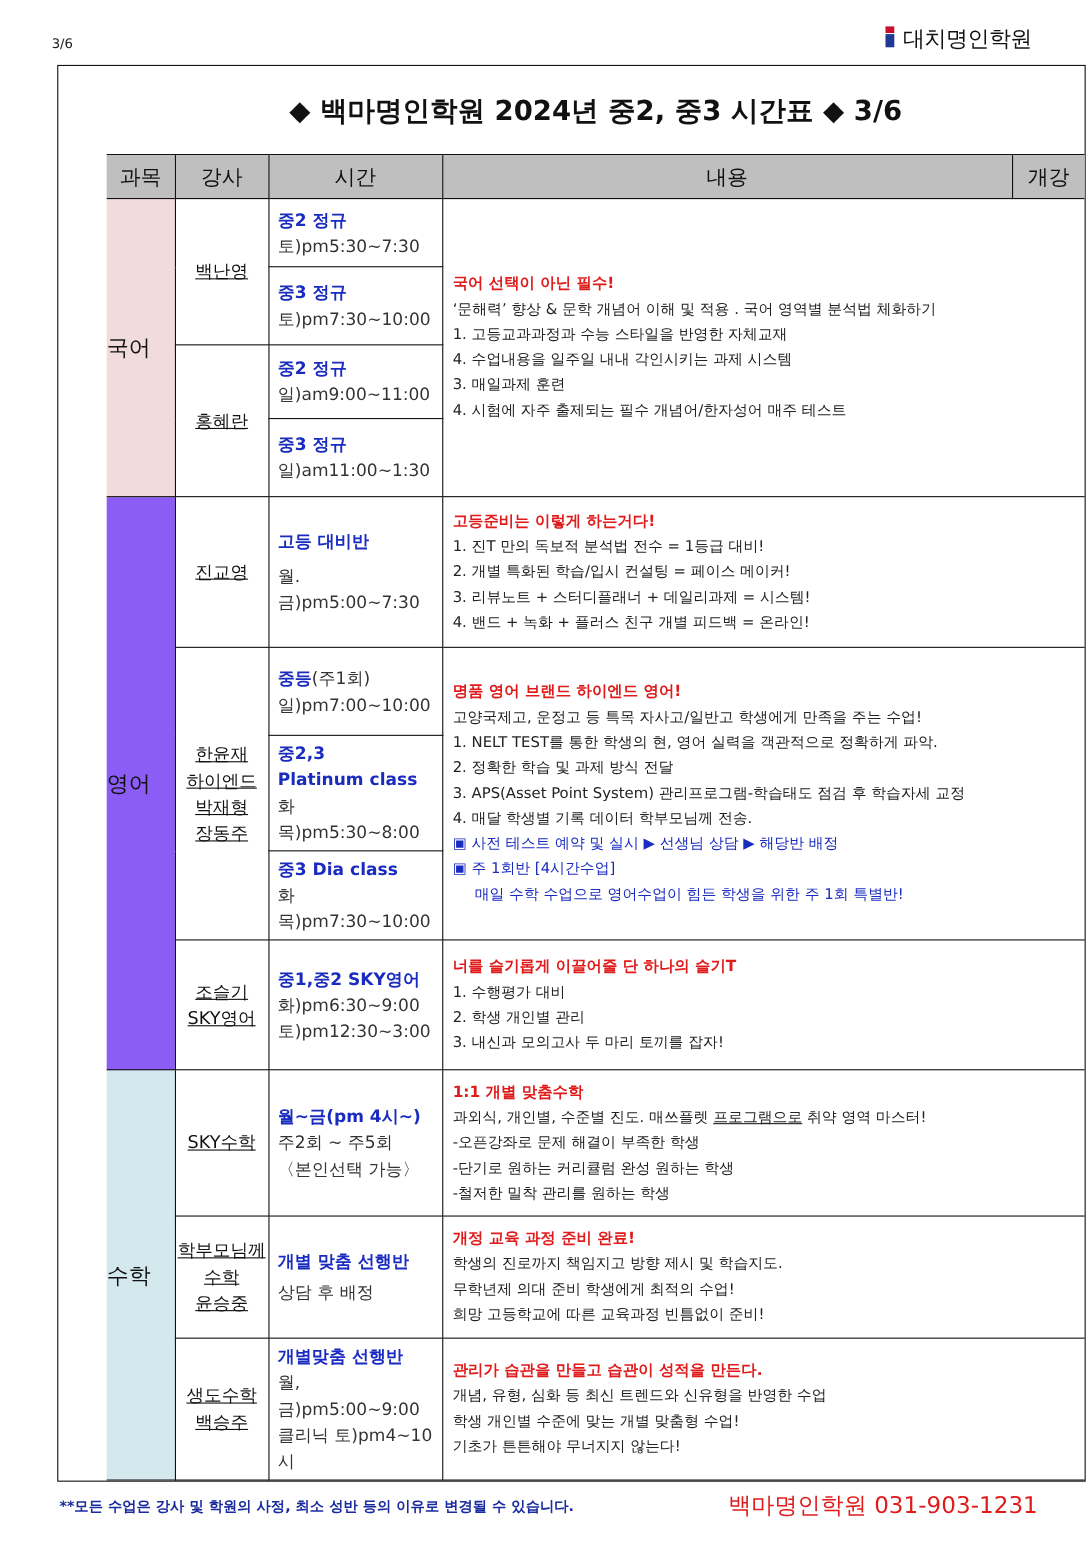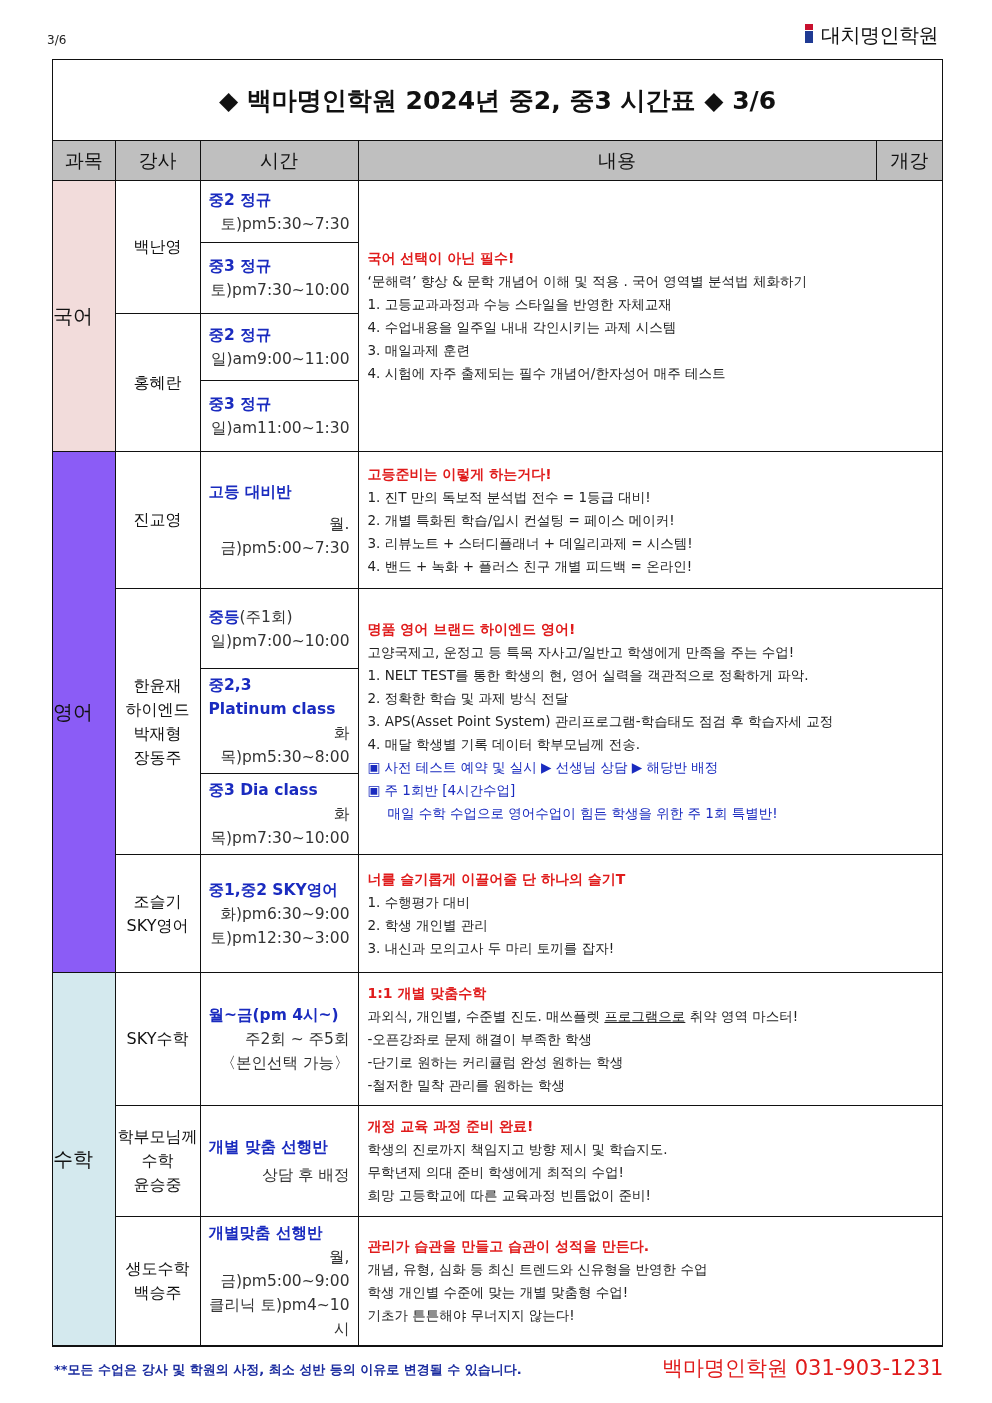--- a/index.html
+++ b/index.html
@@ -5,36 +5,36 @@
   html, body { margin:0; padding:0; background:#fff; }
   body { width:992px; height:1403px; position:relative; font-family:"DejaVu Sans","Liberation Sans",sans-serif; color:#222; overflow:hidden; }
   .page-num { position:absolute; left:47px; top:33px; font-size:12px; color:#222; }
   .logo { position:absolute; left:801px; top:22px; display:flex; align-items:center; gap:4px; }
   .logo-mark { width:16px; height:24px; position:relative; }
   .logo-mark .r { position:absolute; left:4px; top:0; width:8px; height:6px; background:#c8102e; }
   .logo-mark .b { position:absolute; left:4px; top:7px; width:8px; height:12px; background:#1f3a93; }
   .logo-mark .g { position:absolute; left:0; top:6px; width:16px; height:17px; background:#9aa0a8; z-index:-1; }
   .logo-text { font-size:20px; font-weight:normal; color:#111; letter-spacing:-0.5px; }
 
-  .frame { position:absolute; left:52px; top:59px; width:889px; border:1.5px solid #111; }
+  .frame { position:absolute; left:52px; top:59px; width:889px; border:1.5px solid #111;padding-left:44px; }
   .title-box { height:80px; display:flex; align-items:center; justify-content:center; border-bottom:1.5px solid #111; }
   .title { font-size:25px; font-weight:900; color:#111; letter-spacing:0px; }
 
   table { border-collapse:collapse; width:100%; table-layout:fixed; }
   td, th { border:1.5px solid #111; padding:0; vertical-align:middle; }
   tr:first-child th { border-top:none; }
   th:first-child, td.subj { border-left:none; }
   th.last, td.content { border-right:none; }
   th { background:#bfbfbf; font-weight:normal; font-size:19px; height:39px; color:#111; }
   td.subj { font-size:20px; text-align:left; color:#111; }
-  td.teacher { font-size:16px; text-align:center; line-height:24px; color:#111; }
+  td.teacher { font-size:16px; text-align:center; line-height:24px; color:#111;text-decoration:underline; }
   td.time { padding:4px 8px; font-size:15.5px; line-height:24px; }
   td.time .cls { color:#1a2bbf; font-weight:bold; font-size:15.5px; }
   td.time .cls .normal { font-weight:normal; color:#333; }
-  td.time .t { color:#333;text-align:right; }
+  td.time .t { color:#333; }
   td.content { padding:4px 9px; font-size:13.5px; line-height:23px; color:#222; }
   .head { color:#e01b1b; font-weight:bold; font-size:14px; }
   .blue { color:#1a2bbf; }
   .indent { padding-left:20px; }
   .ul { text-decoration:underline; }
   .kor { background:#f2dcdb; }
   .eng { background:#8b5cf6; }
   .math { background:#d4e9ee; }
 
   .foot-note { position:absolute; left:54px; top:1361px; font-size:13px; color:#1a2b9f; font-weight:bold; }

